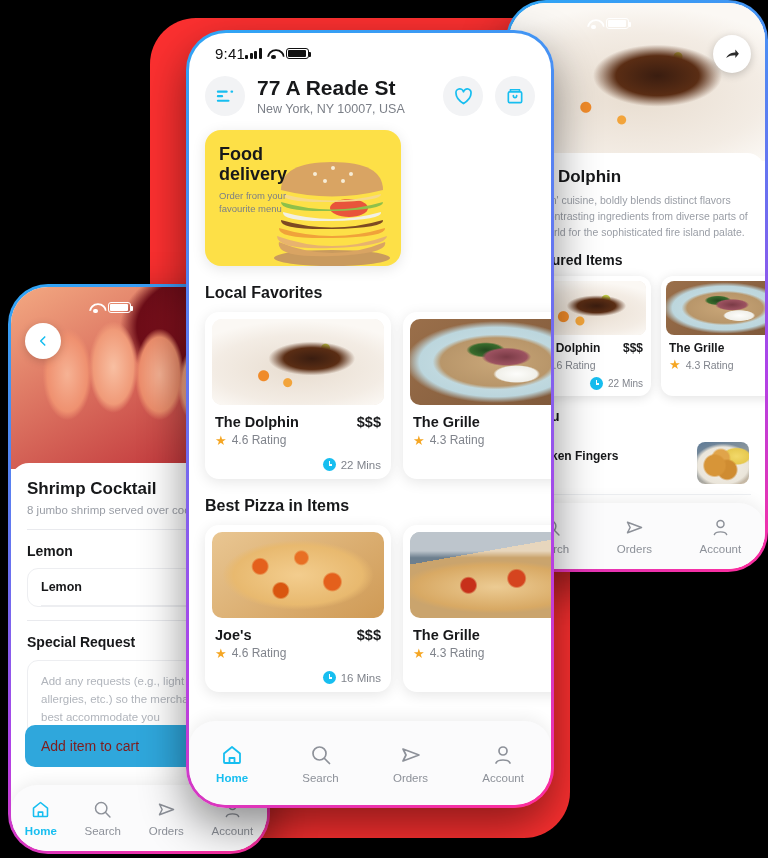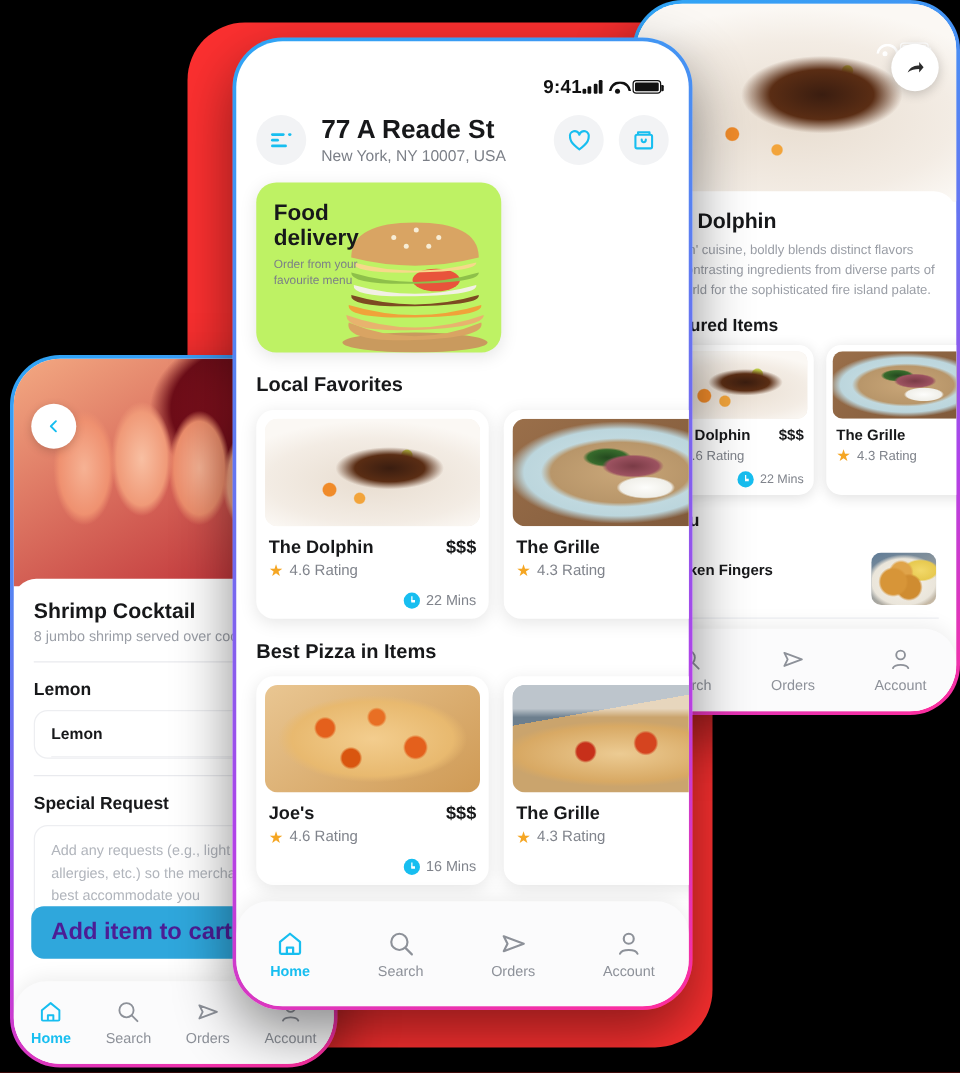--- a/index.html
+++ b/index.html
@@ -17,22 +17,22 @@
     box-shadow:0 18px 46px rgba(0,0,0,.45); }
   .screen { width:100%; height:100%; background:#fff; border-radius:37px;
     overflow:hidden; position:relative; }
 
   
   #phone-right { left:506px; top:0px;   width:262px; height:572px; z-index:2; }
   #phone-center{ left:186px; top:30px;  width:368px; height:778px; z-index:4; }
   #phone-left  { left:8px;   top:284px; width:262px; height:570px; z-index:3; }
 
   
-  .statusbar { display:flex; align-items:center; justify-content:flex-end;
-    padding:28px 22px 4px 26px; font-weight:bold; }
+  .statusbar { display:flex; align-items:center; justify-content:flex-start;
+    padding:12px 22px 4px 26px; font-weight:normal; }
   .sb-time { font-size:15px; color:#111; letter-spacing:.2px; }
   .sb-right { display:flex; align-items:flex-end; gap:5px; }
   .bars { display:flex; align-items:flex-end; gap:1.5px; height:11px; }
   .bars i { width:3px; background:#111; border-radius:1px; display:block; }
   .bars i:nth-child(1){height:4px}.bars i:nth-child(2){height:6px}
   .bars i:nth-child(3){height:8.5px}.bars i:nth-child(4){height:11px}
   .wifi { width:14px; height:11px; position:relative; }
   .wifi::before{content:"";position:absolute;left:0;top:1px;width:14px;height:14px;
     border:2.2px solid #111;border-radius:50%;clip-path:polygon(0 0,100% 0,100% 42%,0 42%);}
   .wifi::after{content:"";position:absolute;left:4.6px;top:6.4px;width:4.8px;height:4.8px;
@@ -52,21 +52,21 @@
   .addr-bar { display:flex; align-items:center; gap:12px; padding:10px 16px 14px; }
   .round-btn { width:40px;height:40px;border-radius:50%;background:#f2f3f5;
     display:flex;align-items:center;justify-content:center;flex:0 0 auto; }
   .addr-text { flex:1 1 auto; min-width:0; }
   .addr-title { font-size:21px;font-weight:bold;color:#17181a;line-height:1.15; }
   .addr-sub { font-size:12.5px;color:#7b7f87;margin-top:2px; }
 
   
   .promos { display:flex; gap:10px; padding:0 0 0 16px; }
   .promo { border-radius:16px; height:136px; position:relative; overflow:hidden; flex:0 0 auto; }
-  .promo-white { width:196px; background:#bef264; box-shadow:0 3px 14px rgba(0,0,0,.10); }
+  .promo-white { width:196px; background:#fde047; box-shadow:0 3px 14px rgba(0,0,0,.10); }
   .promo-blue  { width:196px; background:#17BEF0; }
   .promo h3 { font-size:18px; line-height:1.12; font-weight:bold; padding:14px 0 0 14px;
     position:relative; z-index:2; max-width:108px; }
   .promo-white h3{color:#17181a}.promo-blue h3{color:#fff}
   .promo p { font-size:9.5px; line-height:1.3; padding:6px 0 0 14px; position:relative; z-index:2; max-width:84px;}
   .promo-white p{color:#7b7f87}.promo-blue p{color:#ddf3fd}
   .burger{position:absolute;right:-6px;bottom:-4px;width:150px;height:120px;z-index:1;}
   .hotdog{position:absolute;right:-16px;bottom:2px;width:132px;height:104px;z-index:1;}
 
   
@@ -152,21 +152,21 @@
   .item-desc{font-size:11.5px;color:#9a9ea6;margin-top:5px;}
   .divider{height:1px;background:#e9eaee;margin:13px 0;}
   .opt-head{font-size:14px;font-weight:bold;color:#17181a;}
   .opt-box{margin-top:9px;border:1px solid #edeef1;border-radius:11px;overflow:hidden;}
   .opt-row{padding:11px 13px;font-size:12.5px;color:#4a4e56;}
   .opt-row.sel{font-weight:bold;color:#17181a;}
   .opt-sep{height:1px;background:#edeef1;margin:0 13px;}
   .req-box{margin-top:10px;border:1px solid #edeef1;border-radius:11px;padding:12px 13px;
     min-height:74px;font-size:11.5px;line-height:1.55;color:#b1b5bc;}
   .cart-btn{position:absolute;left:14px;right:14px;bottom:84px;height:42px;border-radius:10px;
-    background:#2FA7DC;color:#4c1d95;font-size:19px;font-weight:bold;
+    background:#2FA7DC;color:#7f1d1d;font-size:14px;font-weight:normal;
     display:flex;align-items:center;padding-left:16px;}
 
   
   .rhero{position:absolute;left:0;top:0;width:100%;height:158px;}
   .share-btn{position:absolute;right:14px;top:32px;width:38px;height:38px;border-radius:50%;
     background:#fff;display:flex;align-items:center;justify-content:center;
     box-shadow:0 2px 9px rgba(0,0,0,.2);z-index:5;}
   .rsheet{position:absolute;left:0;top:150px;width:100%;bottom:0;background:#fff;
     border-radius:18px 18px 0 0;padding:14px 14px 0;}
   .rtitle{font-size:17px;font-weight:bold;color:#17181a;}

